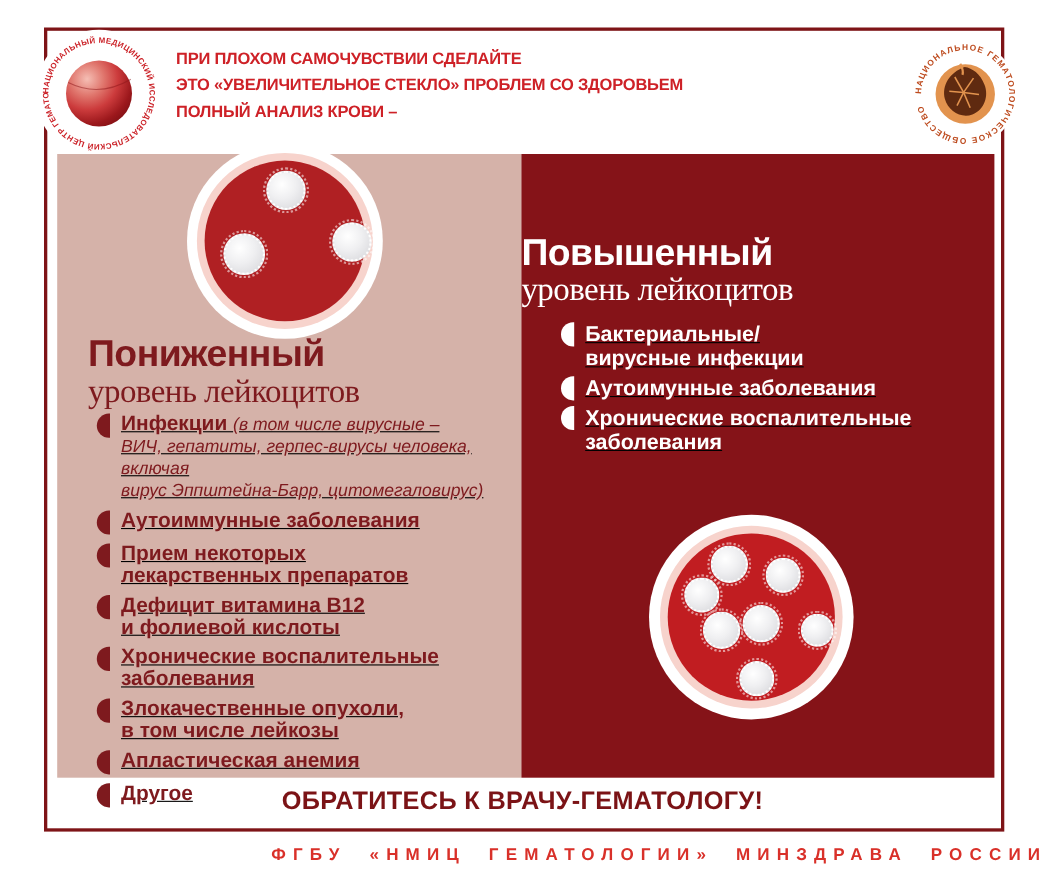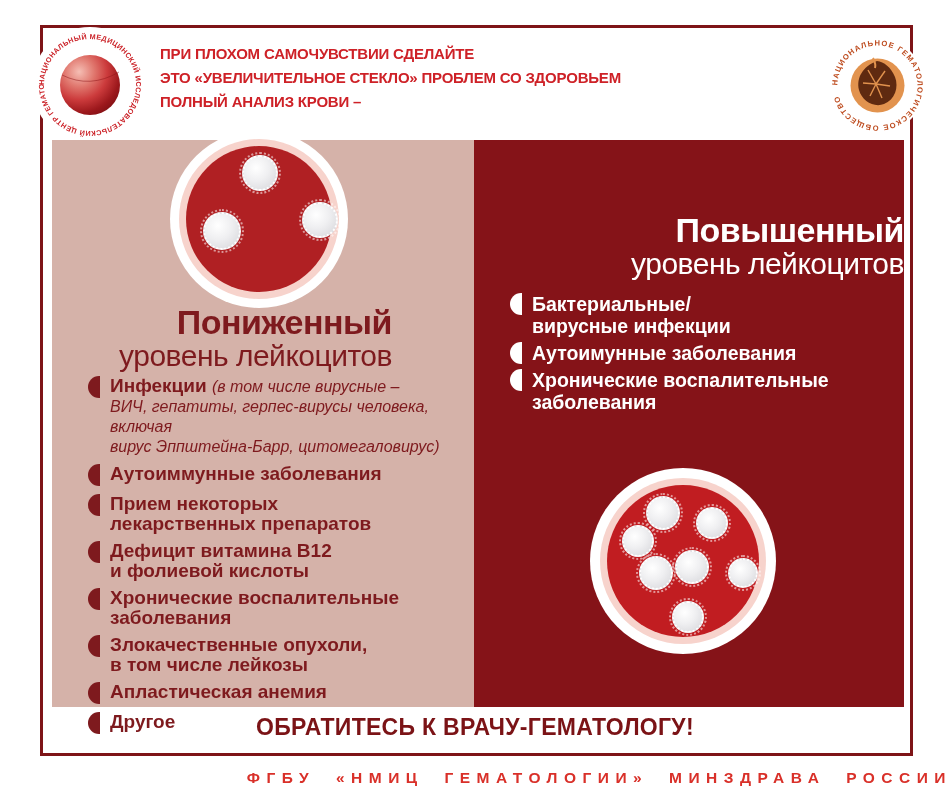--- a/index.html
+++ b/index.html
@@ -16,39 +16,39 @@
   .header-title span{display:block;}
 
   .logo{position:absolute;border-radius:50%;background:#ffffff;}
   .logo svg{display:block;}
 
   
   .panel{position:absolute;top:140px;height:567px;}
   .panel-left{left:52px;width:422px;background:#d5b2a9;}
   .panel-right{left:474px;width:430px;background:#851318;}
 
-  .panel-heading{position:absolute;text-align:right;}
+  .panel-heading{position:absolute;text-align:left;}
   .ph-bold{font-size:34px;font-weight:bold;line-height:36px;letter-spacing:-0.5px;}
-  .ph-rest{font-size:30px;font-weight:normal;line-height:32px;letter-spacing:-0.5px;}
-  .heading-left{left:52px;top:304px;width:340px;color:#7e1a1e;}
+  .ph-rest{font-size:30px;font-weight:normal;line-height:32px;letter-spacing:-0.5px;font-family:Liberation Serif, serif;}
+  .heading-left{left:52px;top:304px;width:340px;color:#7e1a1e;padding-left:28px;}
   .heading-right{left:474px;top:212px;width:430px;color:#ffffff;}
 
   
   .petri{position:absolute;border-radius:50%;background:#ffffff;}
   .petri-ring{position:absolute;border-radius:50%;background:#f7d3cc;}
   .petri-dish{position:absolute;border-radius:50%;}
   .dish-left{background:#b02023;}
   .dish-right{background:#c11d21;}
   .cell{position:absolute;border-radius:50%;box-sizing:border-box;
         background:radial-gradient(circle at 38% 34%, #ffffff 0%, #efeff1 45%, #d5d5d9 100%);
         border:2px dotted rgba(255,255,255,.95);
         outline:2px dotted rgba(255,255,255,.55);outline-offset:1px;}
 
   
-  .list{position:absolute;}
+  .list{position:absolute;text-decoration:underline;}
   .list-left{left:88px;top:376px;width:352px;}
   .list-right{left:510px;top:293px;width:372px;}
   .li{display:flex;align-items:flex-start;gap:10px;}
   .list-left .li{margin-bottom:8px;}
   .list-right .li{margin-bottom:5px;}
   .bullet{flex:0 0 auto;width:12px;height:22px;border-radius:12px 0 0 12px;margin-top:0;}
   .bullet-dark{background:#7e1a1e;}
   .bullet-light{background:#ffffff;}
   .li-text{white-space:pre-line;font-weight:bold;}
   .list-left .li-text{color:#7e1a1e;font-size:19px;line-height:19.5px;}

